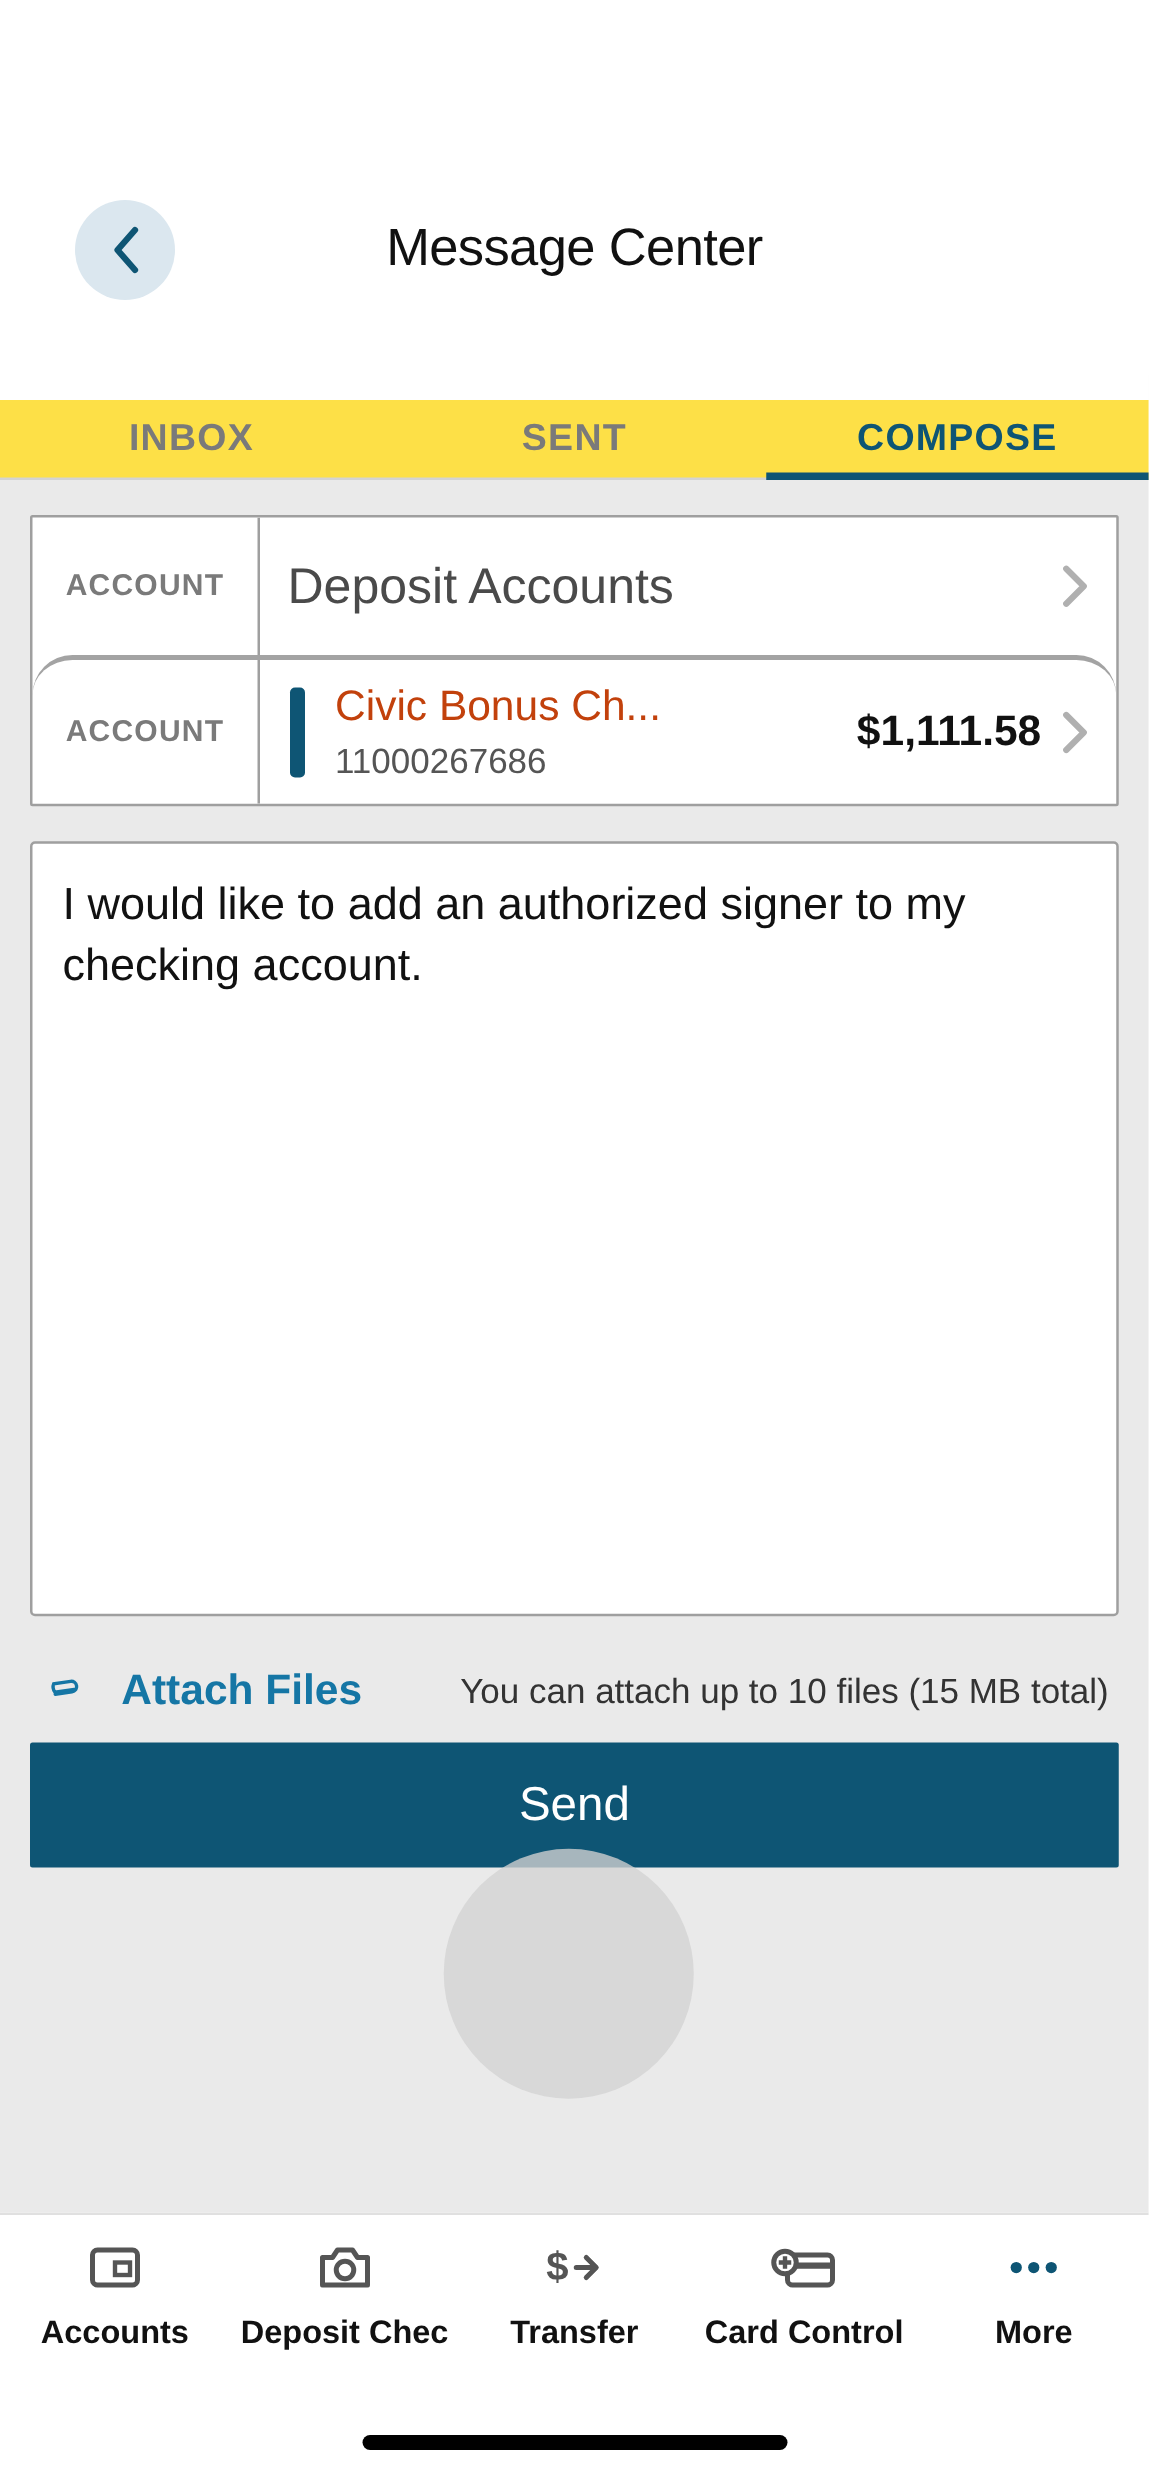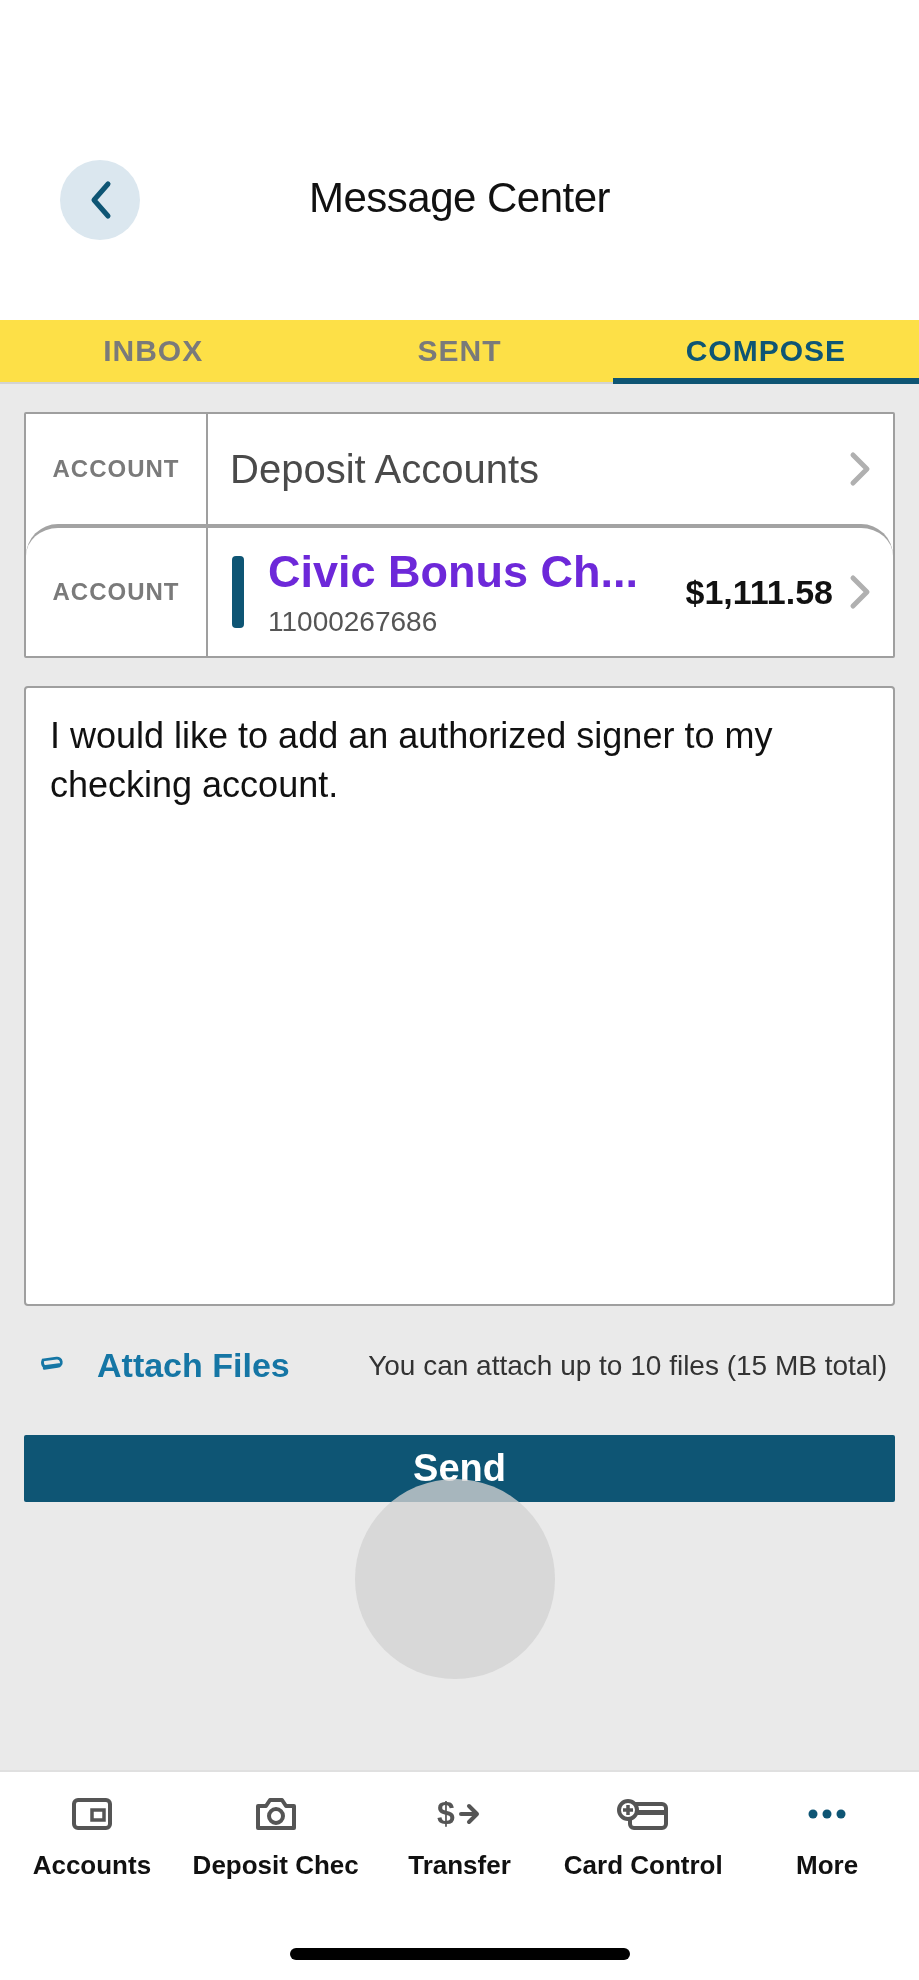--- a/index.html
+++ b/index.html
@@ -25,35 +25,35 @@
   .form-row { display: flex; min-height: 110px; }
   .form-row + .form-row { border-top: 4px solid #a3a3a3; border-radius: 32px; }
   .row-label { width: 182px; display: flex; align-items: center; justify-content: center; font-size: 24px; font-weight: 700; color: #7a7a7a; letter-spacing: 1px; border-right: 2px solid #9f9f9f; }
   .row-value { flex: 1; display: flex; align-items: center; padding: 0 22px; cursor: pointer; }
   .subject-text { flex: 1; font-size: 40px; color: #4a4a4a; }
   .chevron { color: #b0b0b0; }
 
   .account-value { flex: 1; display: flex; align-items: center; padding: 18px 22px 18px 0; cursor: pointer; }
   .account-bar { width: 12px; height: 72px; background: #0e5574; margin: 0 24px 0 24px; border-radius: 4px; }
   .account-info { flex: 1; display: flex; flex-direction: column; gap: 8px; }
-  .account-name { font-size: 45px; font-weight: 700; color: #6d28d9; }
+  .account-name { font-size: 34px; font-weight: 400; color: #c2410c; }
   .account-number { font-size: 28px; color: #555; }
   .account-balance { font-size: 34px; font-weight: 700; color: #111; margin-right: 16px; }
 
   
   .message-box { margin-top: 28px; background: #fff; border: 2px solid #9f9f9f; border-radius: 4px; height: 620px; padding: 24px; font-size: 36px; color: #111; line-height: 1.35; }
 
   
   .attach-row { display: flex; align-items: center; margin-top: 40px; padding: 0 8px; }
   .attach-left { display: flex; align-items: center; gap: 31px; cursor: pointer; }
   .attach-label { font-size: 34px; font-weight: 700; color: #1576a5; }
   .attach-hint { flex: 1; text-align: right; font-size: 28px; color: #333; }
 
   
-  .send-btn { margin-top: 50px; height: 67px; background: #0e5574; color: #fff; font-size: 38px; font-weight: 700; border: none; width: 100%; border-radius: 2px; cursor: pointer; }
+  .send-btn { margin-top: 22px; height: 100px; background: #0e5574; color: #fff; font-size: 38px; font-weight: 400; border: none; width: 100%; border-radius: 2px; cursor: pointer; }
 
   
   .touch-indicator { position: absolute; width: 200px; height: 200px; border-radius: 50%; background: rgba(210,210,210,0.78); left: 355px; top: 1095px; pointer-events: none; }
 
   
   .bottom-nav { height: 210px; background: #fff; border-top: 2px solid #e0e0e0; display: flex; padding-top: 18px; position: relative; }
   .nav-item { flex: 1; display: flex; flex-direction: column; align-items: center; gap: 12px; cursor: pointer; position: relative; overflow: hidden; padding: 0 4px; }
   .nav-icon { height: 48px; display: flex; align-items: center; justify-content: center; color: #555; }
   .nav-label { font-size: 26px; font-weight: 700; color: #111; white-space: nowrap; }
   .nav-item.active::before { content: ""; position: absolute; top: -18px; left: 30px; right: 30px; height: 7px; background: #0e5574; }

